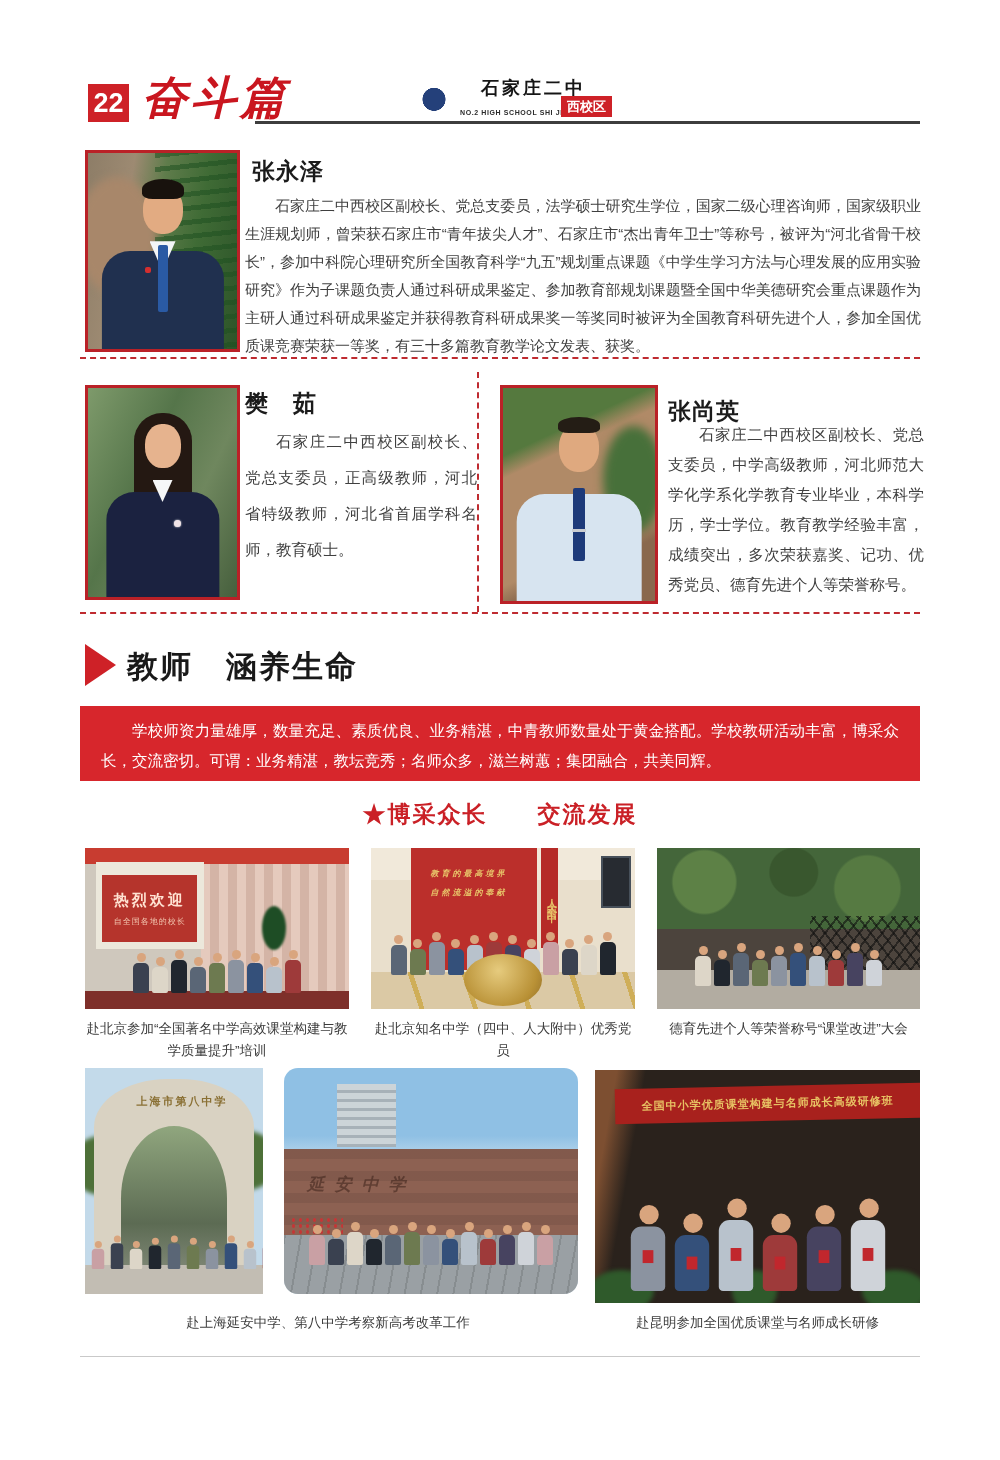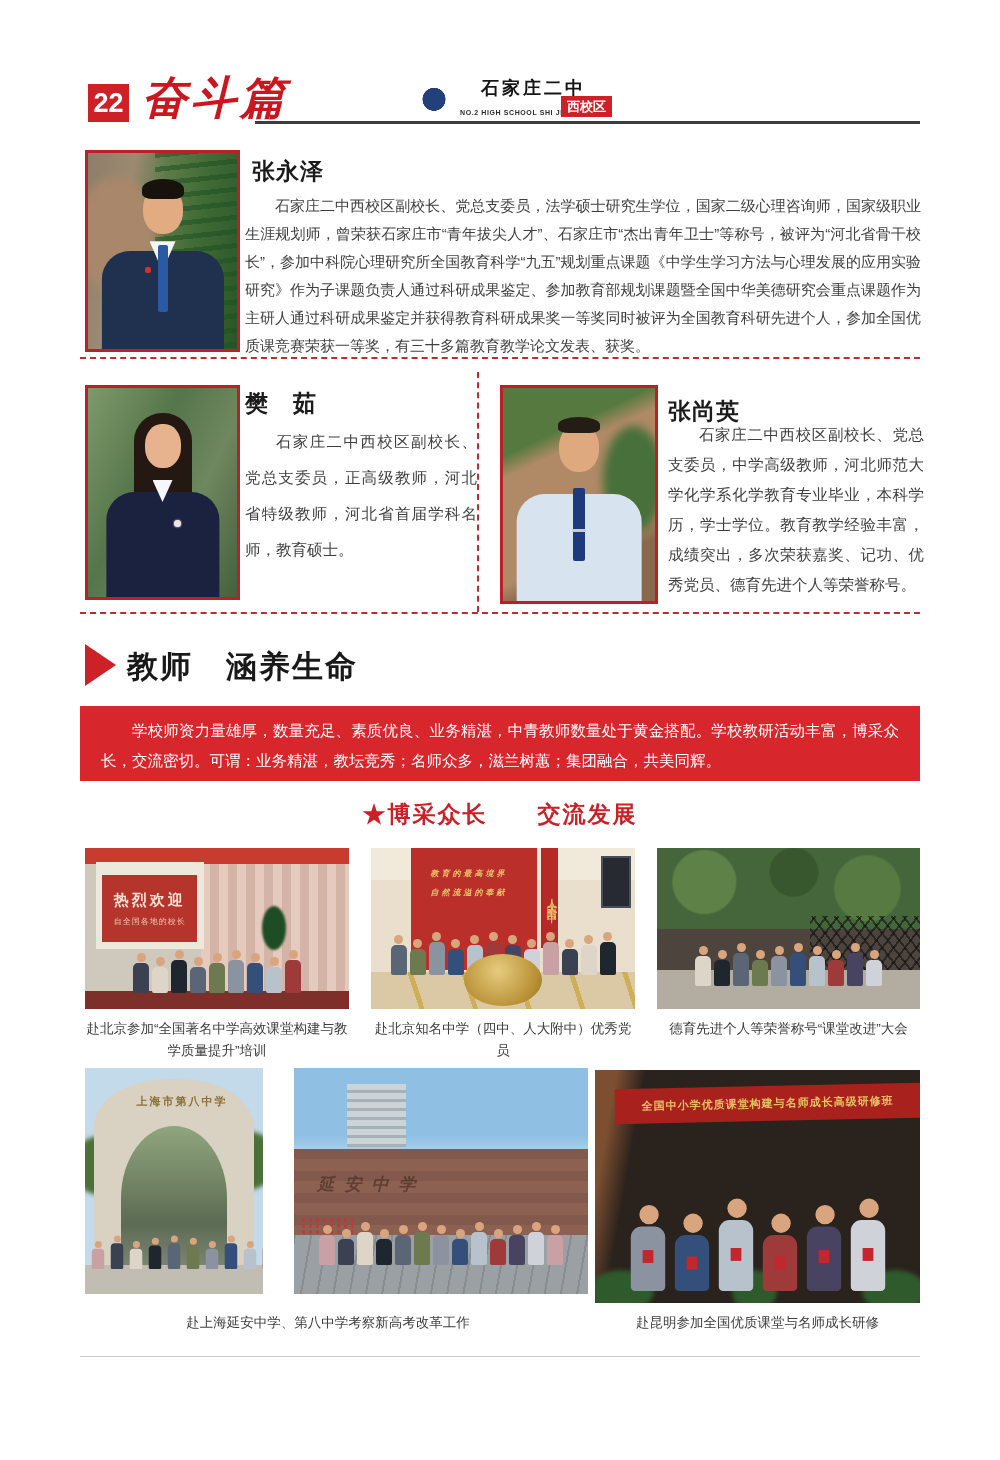--- a/index.html
+++ b/index.html
@@ -452,21 +452,21 @@
         <div class="person">
           <div class="p-head"></div>
           <div class="p-body" style="background:#b8c2cc"></div>
         </div>
         <div class="person">
           <div class="p-body" style="background:#9e3a3a"></div>
         </div>
       </div>
   </div>
 
-  <div class="photo group g5" style="left:294px;top:1068px;width:294px;height:226px;">
+  <div class="photo group g5" style="left:284px;top:1068px;width:294px;height:226px;border-radius:14px;">
     <div class="g5-building"></div>
     <div class="g5-wall">
       <span class="g5-walltext">延安中学</span>
     </div>
     <div class="g5-ground"></div>
     <div class="g5-flowers"></div>
     <div class="people">
         <div class="person">
           <div class="p-head"></div>
           <div class="p-body" style="background:#c9a0a4"></div>

